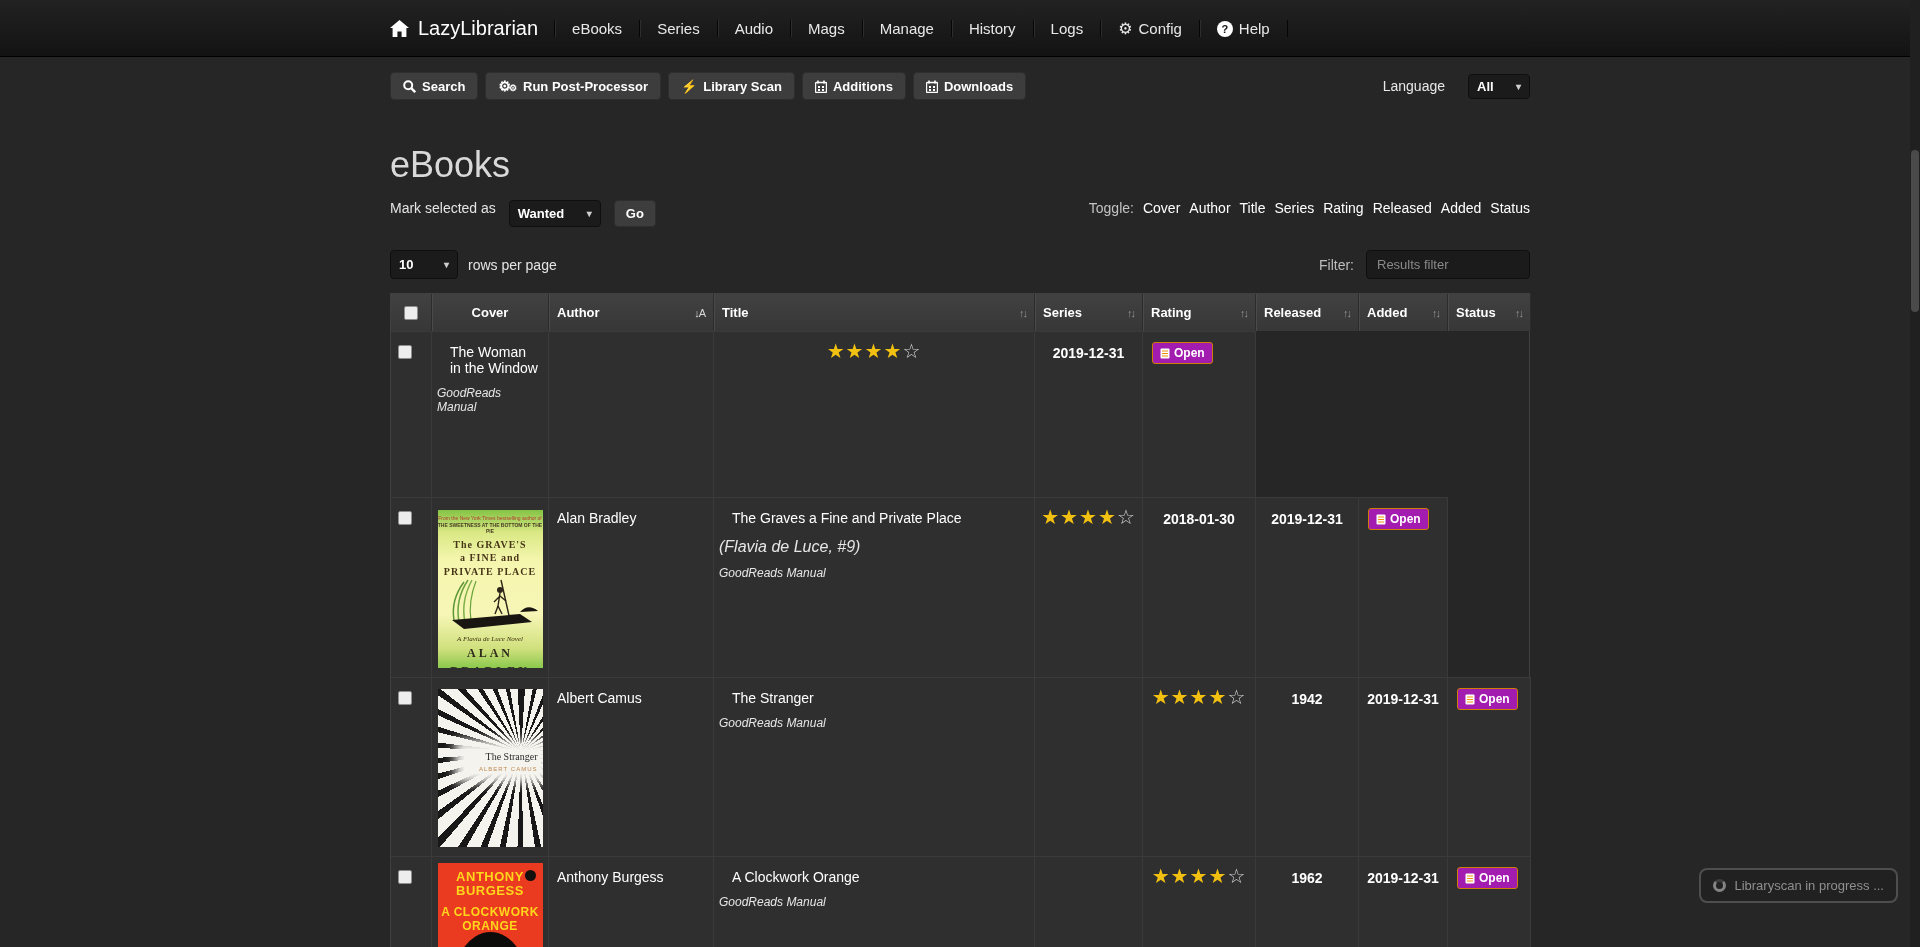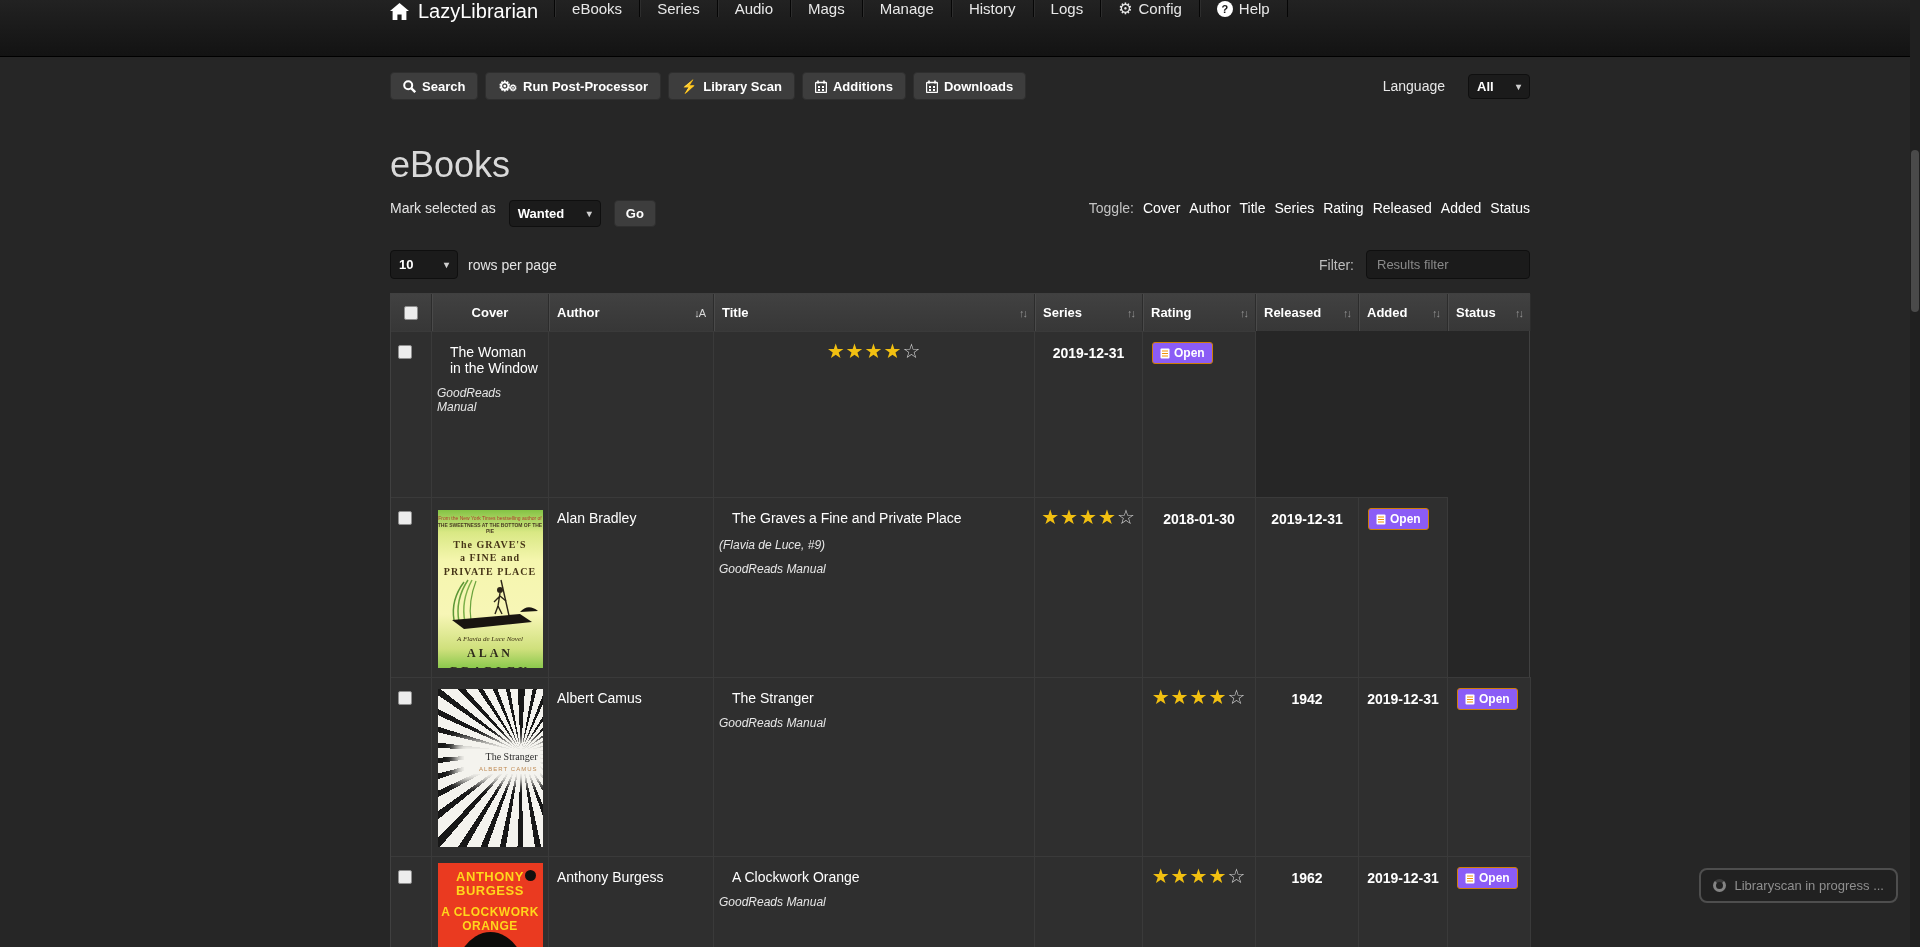--- a/index.html
+++ b/index.html
@@ -11,21 +11,21 @@
     position:relative;
   }
   .wrap { width:1170px; margin:0 auto; padding:0 15px; }
 
   
   .navbar {
     height:57px;
     background:linear-gradient(#222222,#131313);
     border-bottom:1px solid #000;
   }
-  .navbar-inner { display:flex; align-items:flex-start; height:57px; }
+  .navbar-inner { display:flex; align-items:center; height:57px; }
   .brand {
     display:flex; align-items:center; gap:9px;
     color:#fff; font-size:20px; padding-right:16px; cursor:pointer;
   }
   .nav-item {
     display:flex; align-items:center; gap:6px;
     padding:0 17px; font-size:15px; color:#e8e8e8; cursor:pointer;
     border-left:1px solid #060606;
     box-shadow:inset 1px 0 0 #2d2d2d;
   }
@@ -109,31 +109,31 @@
   .row-checkbox, .hdr-checkbox {
     appearance:none; -webkit-appearance:none; width:14px; height:14px;
     background:#ededed; border:1px solid #8f8f8f; border-radius:2px; cursor:pointer; display:block;
   }
   .td-cover { display:flex; justify-content:center; }
   .pad4 { padding-top:4px; } .pad12 { padding-top:12px; } .pad11 { padding-top:11px; } .pad6 { padding-top:6px; }
   .td-author { padding:12px 8px 0 8px; }
   .link { color:#fff; cursor:pointer; text-decoration:none; }
   .td-title { padding:12px 8px 0 5px; }
   .bk-title { margin-left:13px; display:inline-block; cursor:pointer; }
-  .bk-note { font-style:italic; font-size:12px; color:#e6e6e6; margin-top:12px; }
+  .bk-note { font-style:italic; font-size:16px; color:#e6e6e6; margin-top:12px; }
   .bk-source { font-style:italic; font-size:12px; color:#e6e6e6; margin-top:10px; }
   .bk-note:empty, .bk-series:empty { display:none; }
   .td-series { padding-top:12px; text-align:center; }
   .td-rating { padding-top:7px; text-align:center; font-size:20px; letter-spacing:1px; white-space:nowrap; }
   .star-filled { color:#f2c011; }
   .star-empty { color:#cfcfcf; }
   .td-date { padding-top:13px; text-align:center; font-weight:bold; }
   .open-btn {
     display:inline-flex; align-items:center; gap:4px;
-    background:#8b5cf6; border:1px solid #cf7d06; border-radius:3px;
+    background:#a21caf; border:1px solid #cf7d06; border-radius:3px;
     color:#fff; font-size:12px; font-weight:bold; padding:3px 7px;
     margin:10px 0 0 9px; cursor:pointer;
   }
 
   
   .cover { width:105px; height:158px; position:relative; overflow:hidden; cursor:pointer; flex:0 0 auto; }
 
   .cover-witw {
     background:#0a0d12;
     background-image:repeating-linear-gradient(180deg, rgba(0,0,0,0) 0 9px, #335f80 9px 11px, #d4dfe3 11px 12px, rgba(0,0,0,0) 12px 13px);

